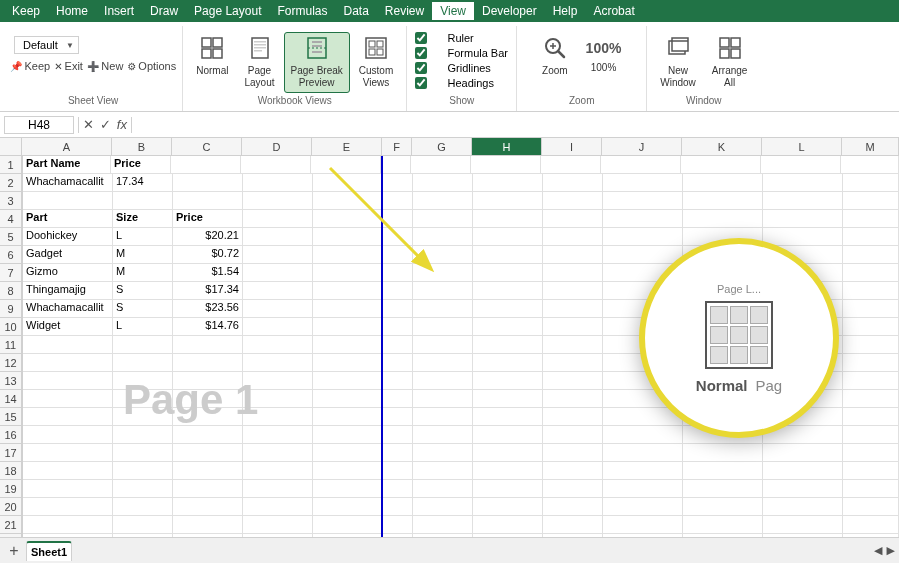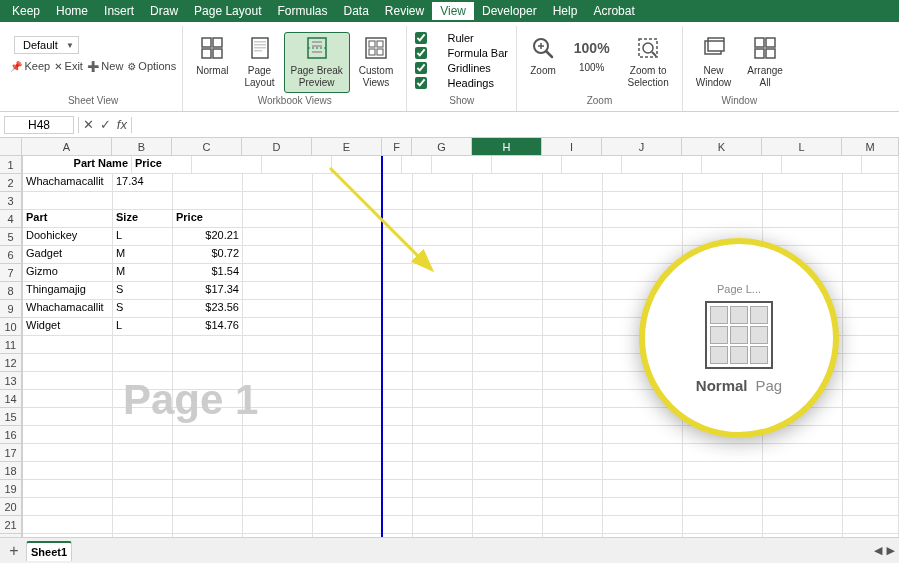--- a/index.html
+++ b/index.html
@@ -488,30 +488,20 @@
               <line x1="15" y1="15" x2="21" y2="21" stroke="#555" stroke-width="2.5" stroke-linecap="round"></line>
               <line x1="7" y1="10" x2="13" y2="10" stroke="#555" stroke-width="1.5"></line>
               <line x1="10" y1="7" x2="10" y2="13" stroke="#555" stroke-width="1.5"></line>
             </svg>
           </div>
           <div class="ribbon-btn-label">Zoom</div>
         </div>
         <div class="ribbon-btn">
           <div class="ribbon-btn-icon" style="font-size:14px; font-weight:bold; color:#555; line-height:24px;">100%</div>
           <div class="ribbon-btn-label">100%</div>
-        </div>
-        <div class="ribbon-btn">
-          <div class="ribbon-btn-icon">
-            <svg width="24" height="24" viewBox="0 0 24 24">
-              <rect x="3" y="3" width="18" height="18" fill="none" stroke="#555" stroke-width="1.5" stroke-dasharray="3,2"></rect>
-              <circle cx="12" cy="12" r="5" fill="none" stroke="#555" stroke-width="1.5"></circle>
-              <line x1="16" y1="16" x2="20" y2="20" stroke="#555" stroke-width="2"></line>
-            </svg>
-          </div>
-          <div class="ribbon-btn-label">Zoom to<br>Selection</div>
         </div>
       </div>
       <div class="ribbon-group-label">Zoom</div>
     </div>
 
     <div class="ribbon-group" style="min-width:100px;">
       <div class="ribbon-buttons">
         <div class="ribbon-btn">
           <div class="ribbon-btn-icon">
             <svg width="24" height="24" viewBox="0 0 24 24">
@@ -602,21 +592,21 @@
             <div class="header-cell row-header">21</div>
             <div class="header-cell row-header">22</div>
           </div>
 
         <div style="flex:1; overflow:hidden; position:relative;" id="gridContent">
 
           <div class="page-watermark">Page 1</div>
 
           <div class="page-break-vert" style="left: 358px;"></div>
         <div class="grid-row">
-              <div class="grid-cell" style="width: 109px; font-weight: bold; text-align: right;">Part Name</div>
+              <div class="grid-cell" style="width: 88px; font-weight: bold;">Part Name</div>
               <div class="grid-cell" style="width: 60px; font-weight: bold;">Price</div>
               <div class="grid-cell" style="width: 70px;"></div>
               <div class="grid-cell" style="width: 70px;"></div>
               <div class="grid-cell" style="width: 70px;"></div>
               <div class="grid-cell" style="width: 30px;"></div>
               <div class="grid-cell" style="width: 60px;"></div>
               <div class="grid-cell" style="width: 70px;"></div>
               <div class="grid-cell" style="width: 60px;"></div>
               <div class="grid-cell" style="width: 80px;"></div>
               <div class="grid-cell" style="width: 80px;"></div>

